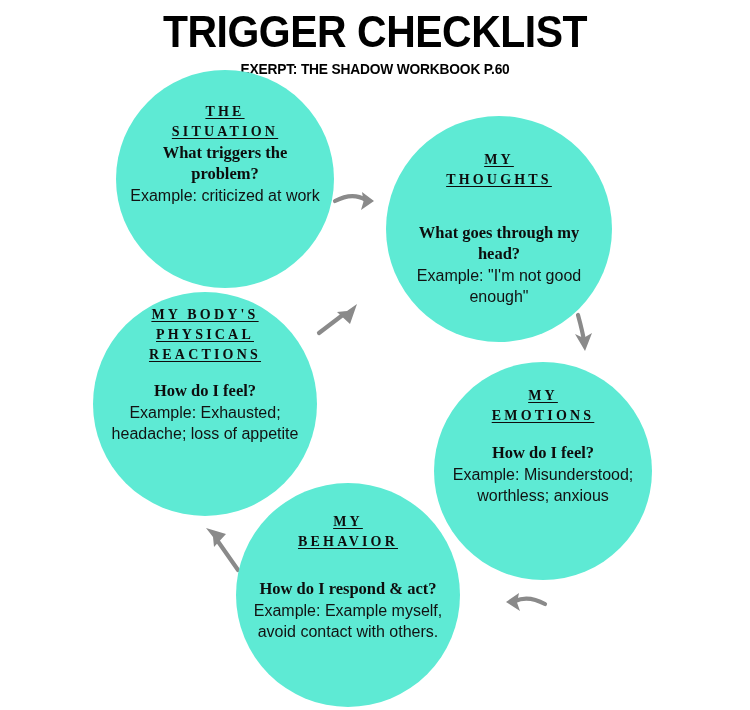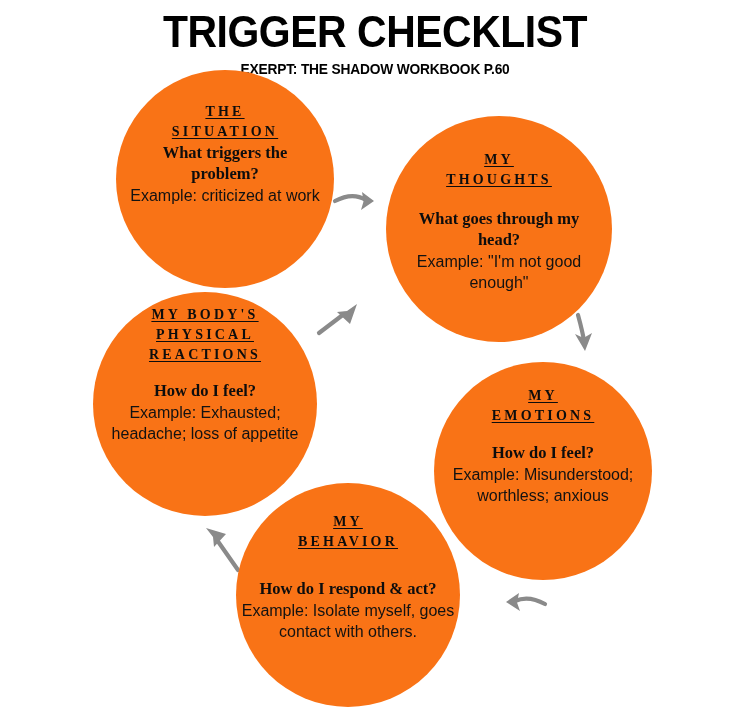--- a/index.html
+++ b/index.html
@@ -50,21 +50,21 @@
     color: #000000;
     margin: 0;
     padding-top: 7px;
     transform: scaleX(0.95);
   }
 
   
   .node {
     position: absolute;
     border-radius: 50%;
-    background: #f97316;
+    background: #5eead4;
     box-sizing: border-box;
     display: flex;
     flex-direction: column;
     align-items: center;
     justify-content: flex-start;
     text-align: center;
     color: #111111;
   }
   .node-inner {
     width: 100%;
@@ -101,21 +101,21 @@
   }
 
   
   #node-situation { left: 116px; top: 66px;  width: 218px; height: 218px; }
   #node-situation .node-inner { padding-top: 32px; }
   #node-situation .node-question { }
   #node-situation .node-example  { margin-top: 2px; }
 
   #node-thoughts  { left: 386px; top: 112px; width: 226px; height: 226px; }
   #node-thoughts .node-inner { padding-top: 34px; padding-left: 16px; padding-right: 16px; }
-  #node-thoughts .node-question { margin-top: 18px; text-align: center; }
+  #node-thoughts .node-question { margin-top: 32px; text-align: center; }
   #node-thoughts .node-example  { margin-top: 2px; }
 
   #node-body      { left: 93px;  top: 288px; width: 224px; height: 224px; }
   #node-body .node-inner { padding-top: 13px; padding-left: 6px; padding-right: 6px; }
   #node-body .node-question { margin-top: 15px; }
   #node-body .node-example  { margin-top: 2px; }
 
   #node-emotions  { left: 434px; top: 358px; width: 218px; height: 218px; }
   #node-emotions .node-inner { padding-top: 24px; padding-left: 6px; padding-right: 6px; }
   #node-emotions .node-question { margin-top: 16px; }
@@ -211,17 +211,17 @@
       <div class="node-question">How do I feel?</div>
       <div class="node-example">Example: Misunderstood; worthless; anxious</div>
     </div>
   </div>
 
   <div class="node" id="node-behavior">
     <div class="node-inner">
       <div class="node-heading">MY
 BEHAVIOR</div>
       <div class="node-question">How do I respond &amp; act?</div>
-      <div class="node-example">Example: Isolate myself, goes contact with others.</div>
+      <div class="node-example">Example: Example myself, avoid contact with others.</div>
     </div>
   </div>
 
 </div>
 
 </body></html>

